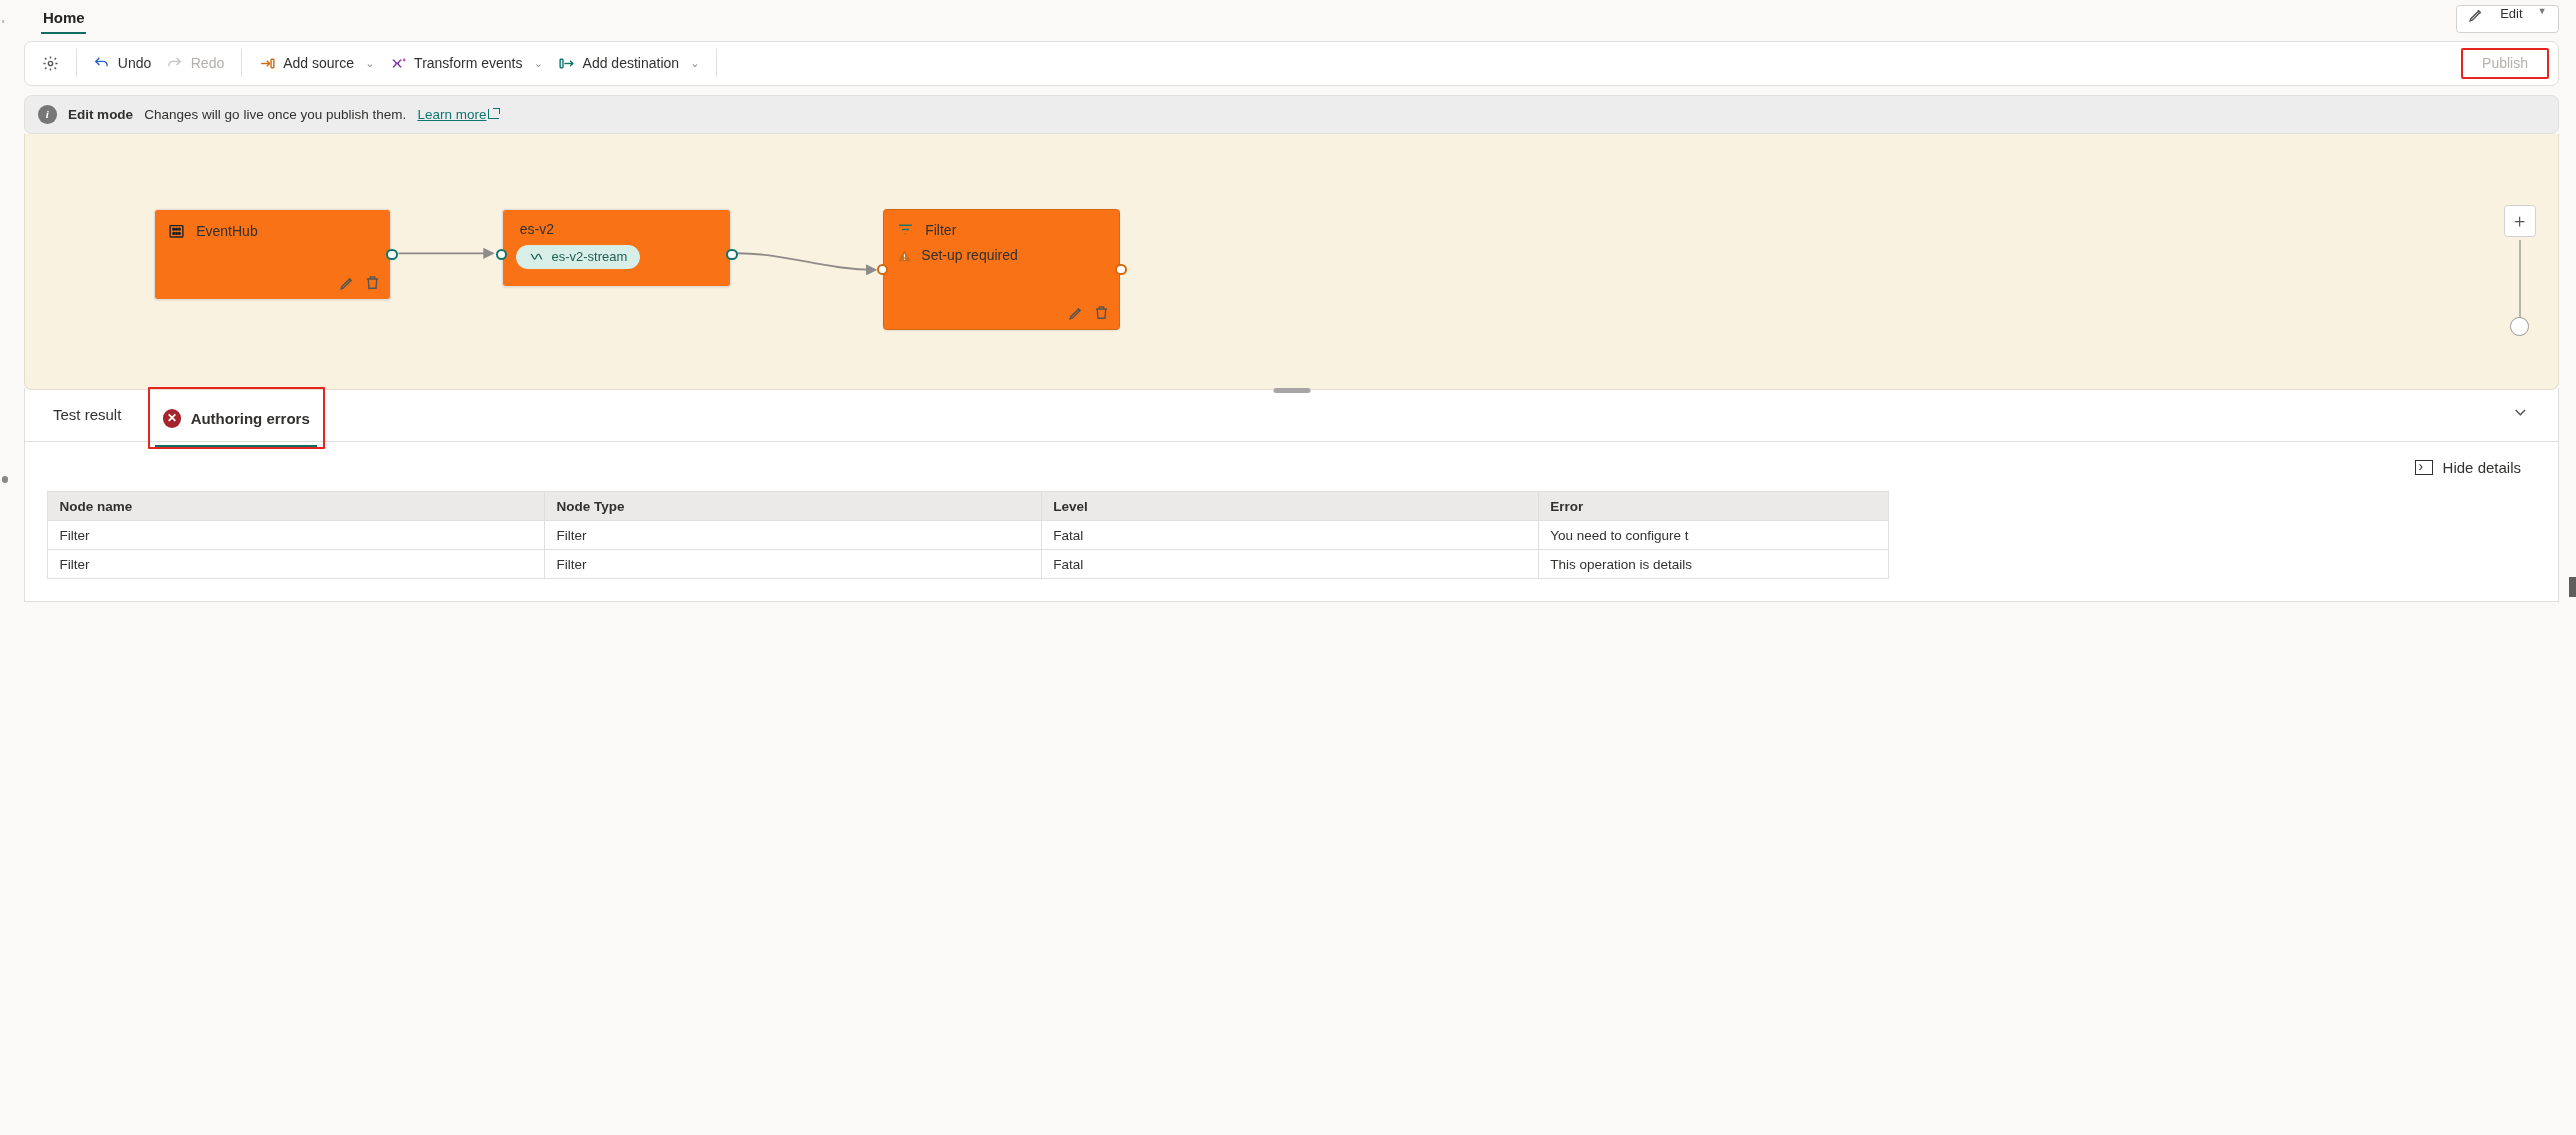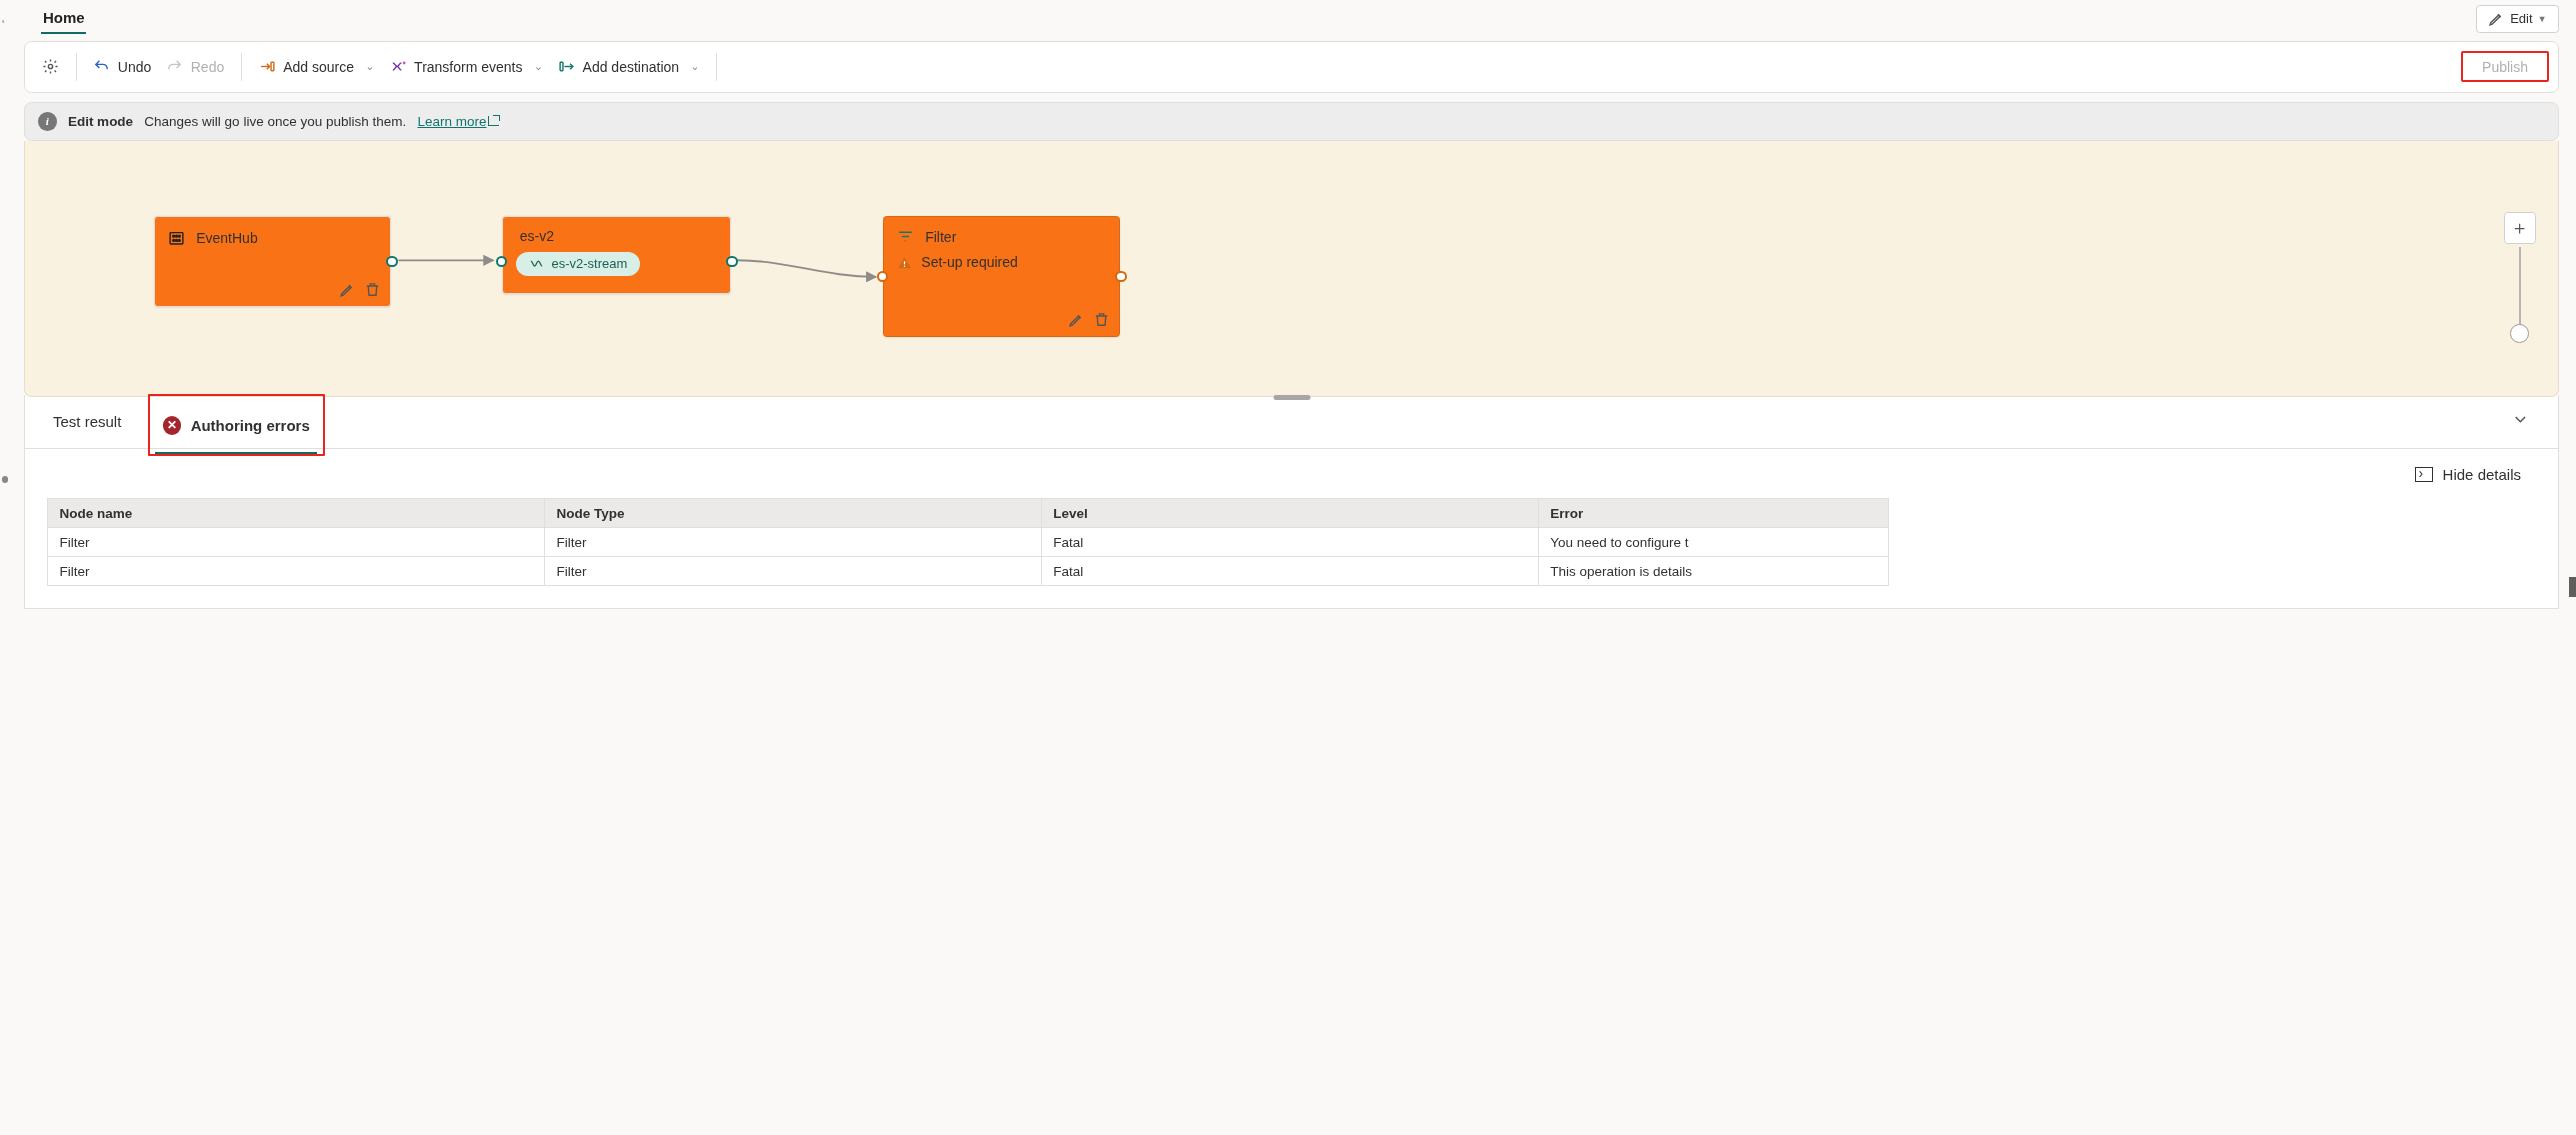--- a/index.html
+++ b/index.html
@@ -32,32 +32,31 @@
     border-bottom: 2.8px solid #0f6c61;
   }
   .edit-btn {
     margin-left: auto;
     border: 0.9px solid #d1d1d1;
     background: #fff;
     border-radius: 3.7px;
     height: 28px;
     padding: 0 11.2px;
     display: flex;
-    align-items: center;
-    gap: 5px;
+    gap: 15px;
     font-size: 13px;
     cursor: pointer;
   }
   .edit-btn .caret { font-size: 9.3px; color: #777; }
 
   
   .toolbar {
     display: flex;
     align-items: center;
-    height: 52px;
+    height: 45px;
     background: #fff;
     border: 0.9px solid #e1dfdd;
     border-radius: 7.5px;
     margin-top: 3.7px;
     padding: 0 9.3px;
   }
   .toolbar .sep {
     width: 0.9px;
     height: 28px;
     background: #e1dfdd;

